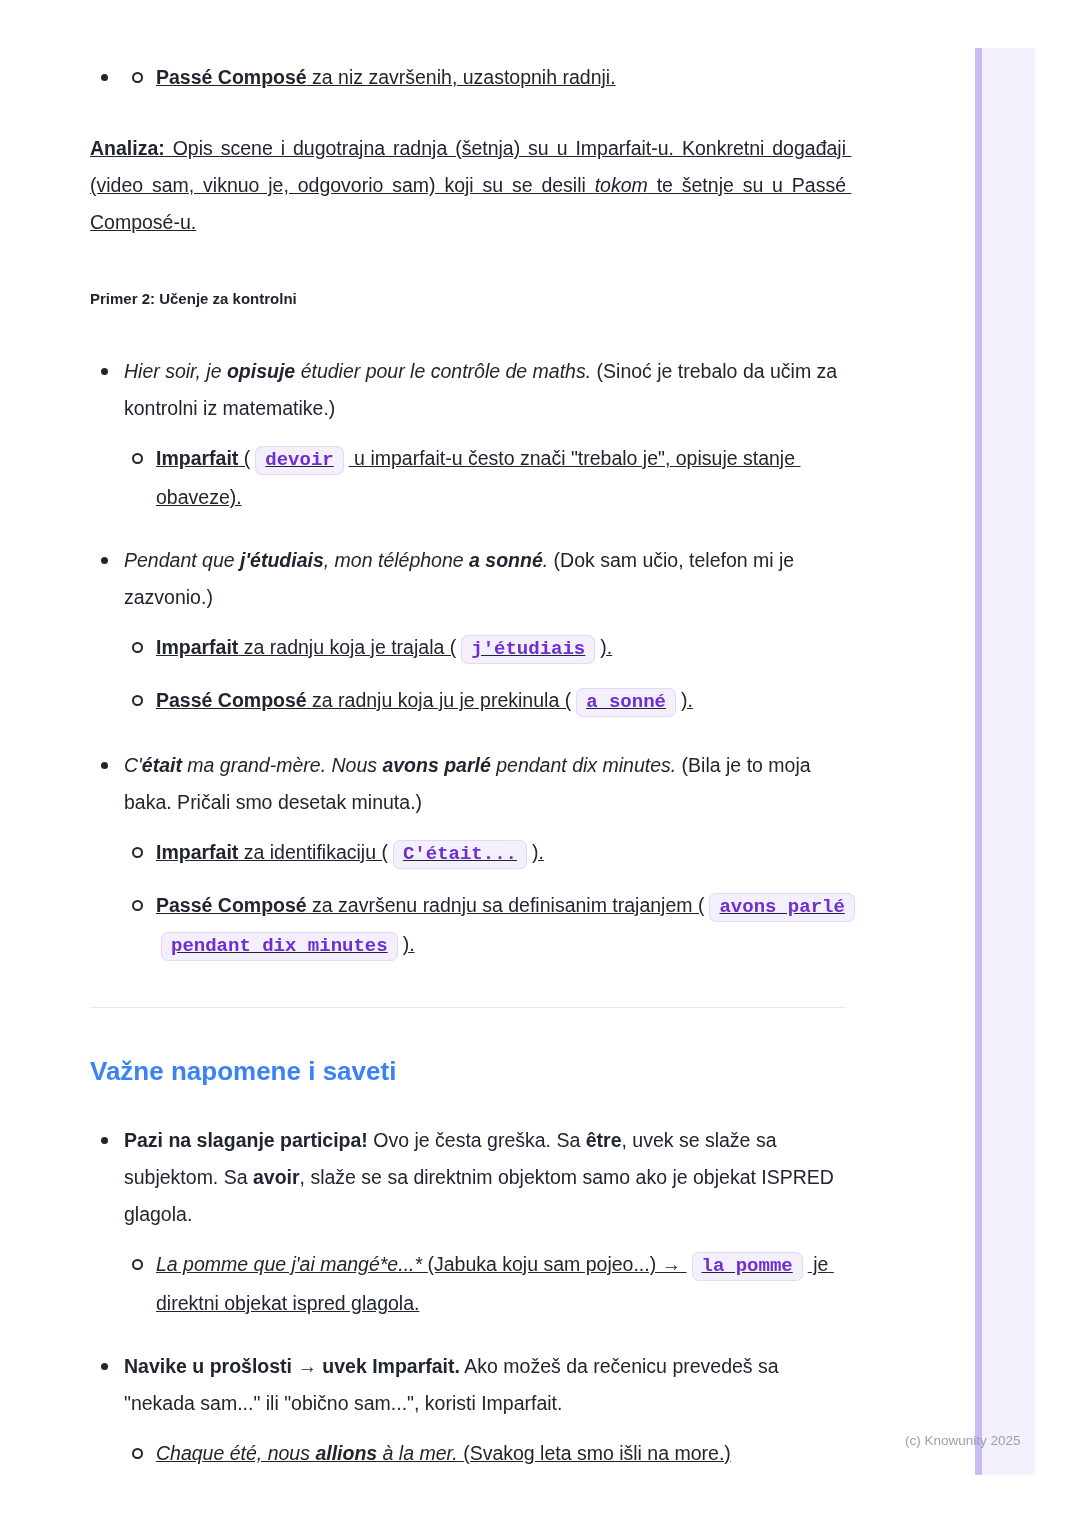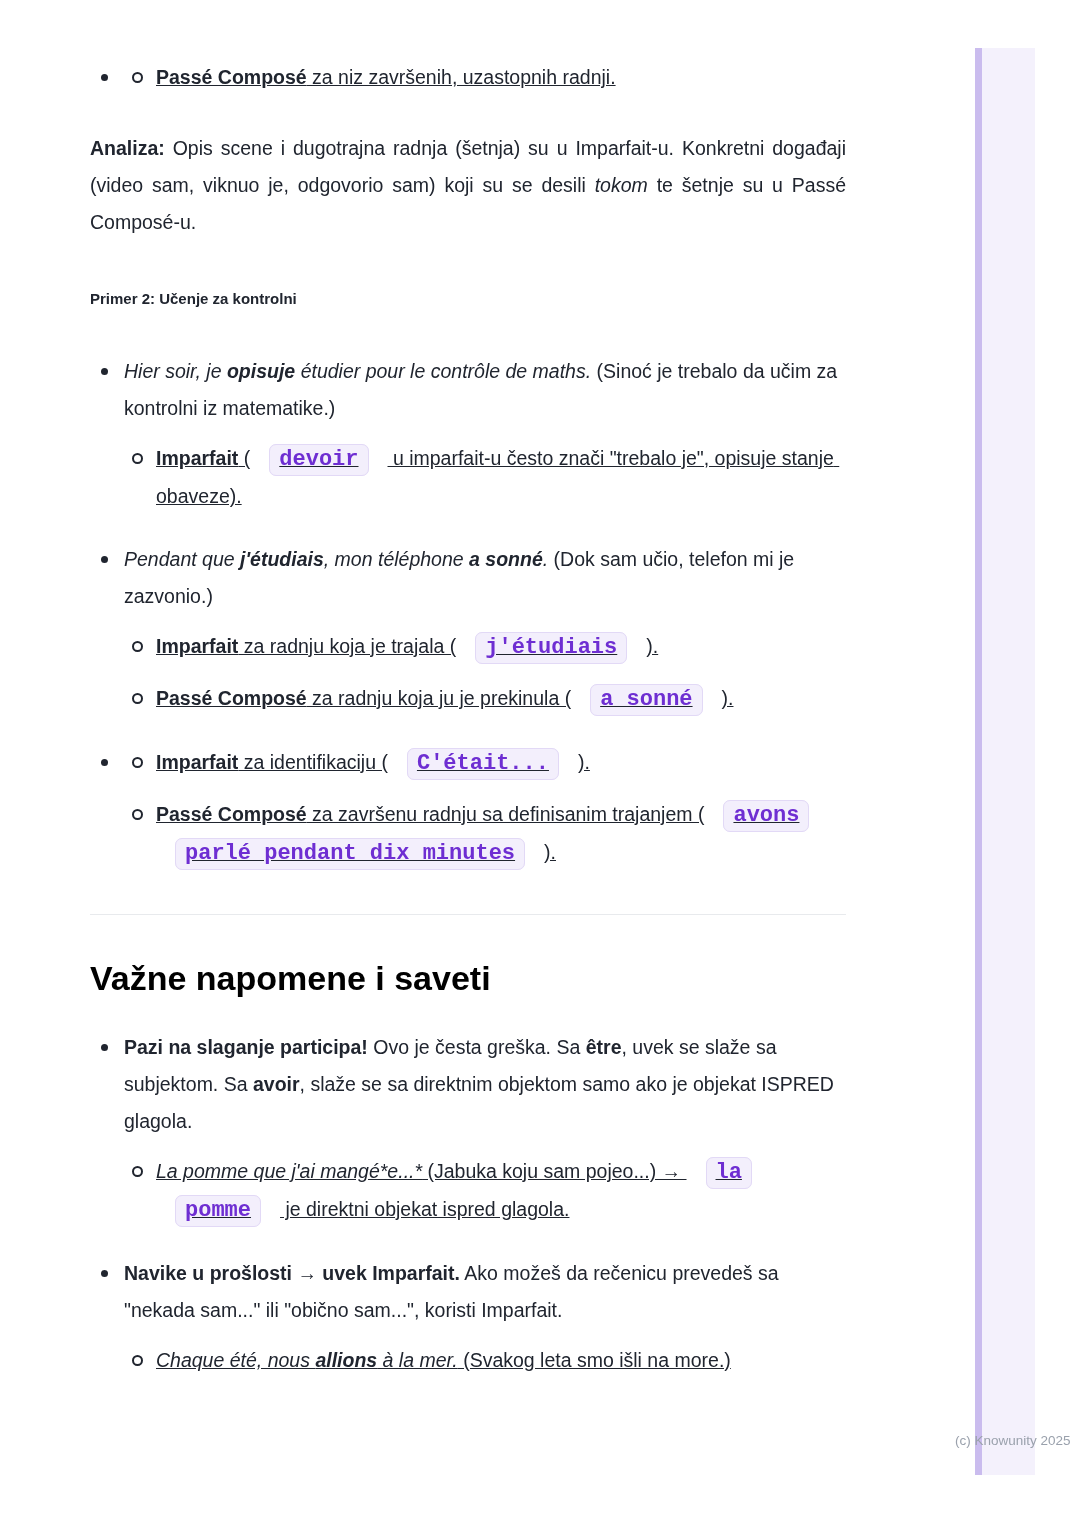--- a/index.html
+++ b/index.html
@@ -18,42 +18,42 @@
     content:"";position:absolute;left:11px;top:15px;width:7px;height:7px;
     border-radius:50%;background:#20252F;
   }
   ul.lvl2{margin-top:13px;text-decoration:underline;}
   li.item2{position:relative;padding-left:32px;margin-bottom:14px;}
   li.item2:last-child{margin-bottom:0;}
   li.item2::before{
     content:"";position:absolute;left:8px;top:13px;width:7px;height:7px;
     border-radius:50%;background:transparent;border:2px solid #20252F;
   }
-  .paragraph{margin:34px 0 8px;text-align:justify;}
+  .paragraph{margin:34px 0 8px;text-align:justify;text-decoration:underline;}
   h3.subsection{font-size:15px;line-height:28px;font-weight:bold;margin:44px 0 40px;}
-  h2.section{font-size:34px;line-height:38px;font-weight:bold;margin:44px 0 32px;color:#000000;}
+  h2.section{font-size:26px;line-height:38px;font-weight:bold;margin:44px 0 32px;color:#3b82f6;}
   hr.divider{border:none;border-top:1px solid #E8EAED;margin:42px 0 42px;}
   .seg{white-space:pre-wrap;}
   .seg.bold{font-weight:bold;}
   .seg.italic{font-style:italic;}
   .seg.bold-italic{font-weight:bold;font-style:italic;}
   .chip{
-    font-family:"Liberation Mono",monospace;font-weight:bold;font-size:22px;
+    font-family:"Liberation Mono",monospace;font-weight:bold;font-size:19px;
     color:#6E2ED2;background:#F3EFFC;border:1px solid #E2D9F6;border-radius:7px;
-    padding:2px 9px 3px;margin:0 19px;
+    padding:2px 9px 3px;margin:0 5px;
     -webkit-box-decoration-break:clone;box-decoration-break:clone;
   }
   .scroll-track{
     position:absolute;top:48px;right:45px;width:60px;height:1427px;background:#F4F1FC;
   }
   .scroll-thumb{
     position:absolute;top:0;left:0;width:7px;height:100%;background:#CABCEE;
   }
   .footer-note{
-    position:absolute;top:1431px;left:955px;font-size:13.5px;line-height:20px;
+    position:absolute;top:1431px;left:905px;font-size:13.5px;line-height:20px;
     color:#9AA1AC;z-index:2;white-space:nowrap;
   }
 </style>
 </head>
 <body>
 
 <main class="doc" id="doc-root">
     <ul class="lvl1">
       <li class="item1">
         <ul class="lvl2">
@@ -79,20 +79,21 @@
         <ul class="lvl2">
           <li class="item2">
             <div class="li-text"><span class="seg bold">Imparfait</span><span class="seg normal"> za radnju koja je trajala (</span><span class="chip">j'étudiais</span><span class="seg normal">).</span></div>
           </li>
           <li class="item2">
             <div class="li-text"><span class="seg bold">Passé Composé</span><span class="seg normal"> za radnju koja ju je prekinula (</span><span class="chip">a sonné</span><span class="seg normal">).</span></div>
           </li>
         </ul>
       </li>
       <li class="item1">
+        <div class="li-text"><span class="seg italic">C'</span><span class="seg bold-italic">était</span><span class="seg italic"> ma grand-mère. Nous </span><span class="seg bold-italic">avons parlé</span><span class="seg italic"> pendant dix minutes.</span><span class="seg normal"> (Bila je to moja baka. Pričali smo desetak minuta.)</span></div>
         <ul class="lvl2">
           <li class="item2">
             <div class="li-text"><span class="seg bold">Imparfait</span><span class="seg normal"> za identifikaciju (</span><span class="chip">C'était...</span><span class="seg normal">).</span></div>
           </li>
           <li class="item2">
             <div class="li-text"><span class="seg bold">Passé Composé</span><span class="seg normal"> za završenu radnju sa definisanim trajanjem (</span><span class="chip">avons parlé pendant dix minutes</span><span class="seg normal">).</span></div>
           </li>
         </ul>
       </li>
     </ul>

